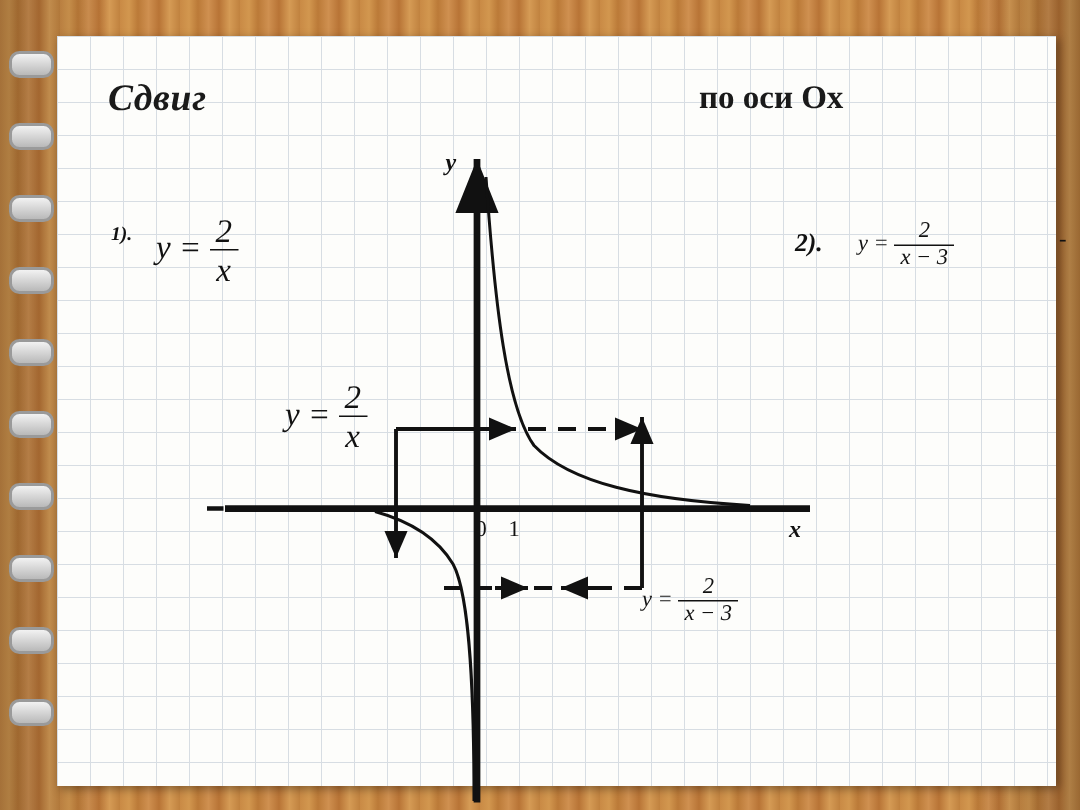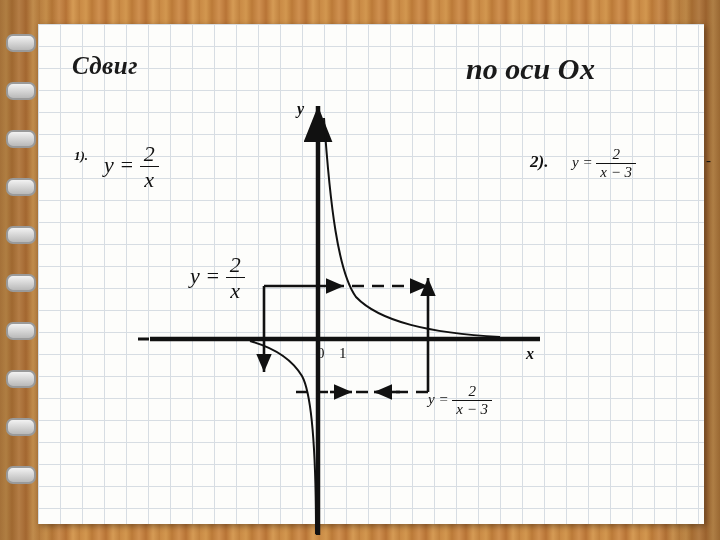--- a/index.html
+++ b/index.html
@@ -77,23 +77,22 @@
     font-size: 25px;
     font-weight: bold;
     font-style: italic;
     color: #1a1a1a;
     letter-spacing: 0.5px;
   }
   .title-right {
     position: absolute;
     left: 466px;
     top: 52px;
-    font-size: 30px;
-    font-weight: bold;
-    font-style: italic;
+    font-size: 22px;
+    font-weight: bold;
     color: #1a1a1a;
   }
   .label-1 {
     position: absolute;
     left: 74px;
     top: 148px;
     font-size: 13px;
     font-weight: bold;
     font-style: italic;
     color: #111;

